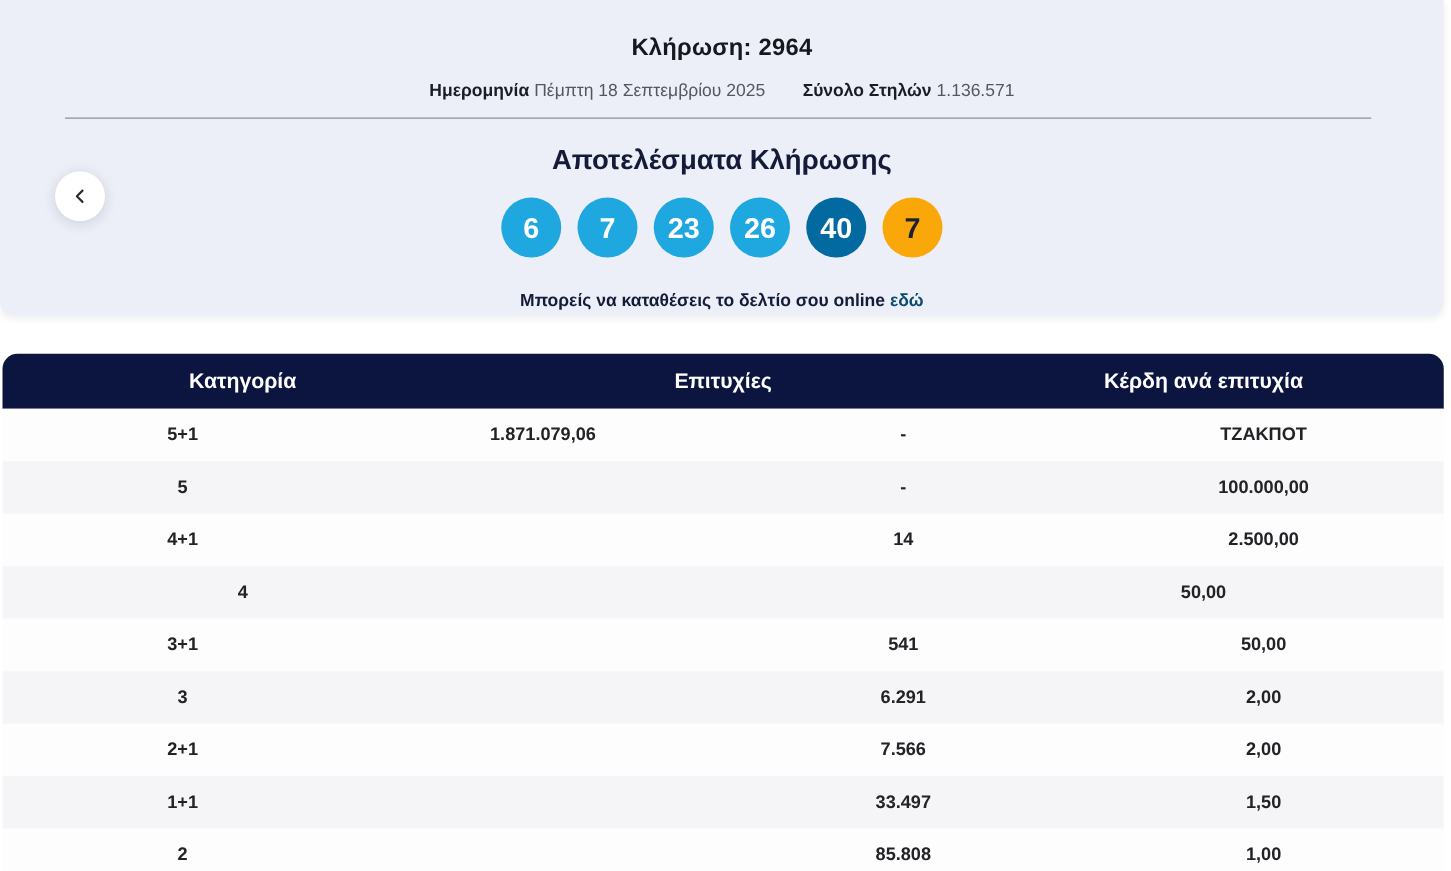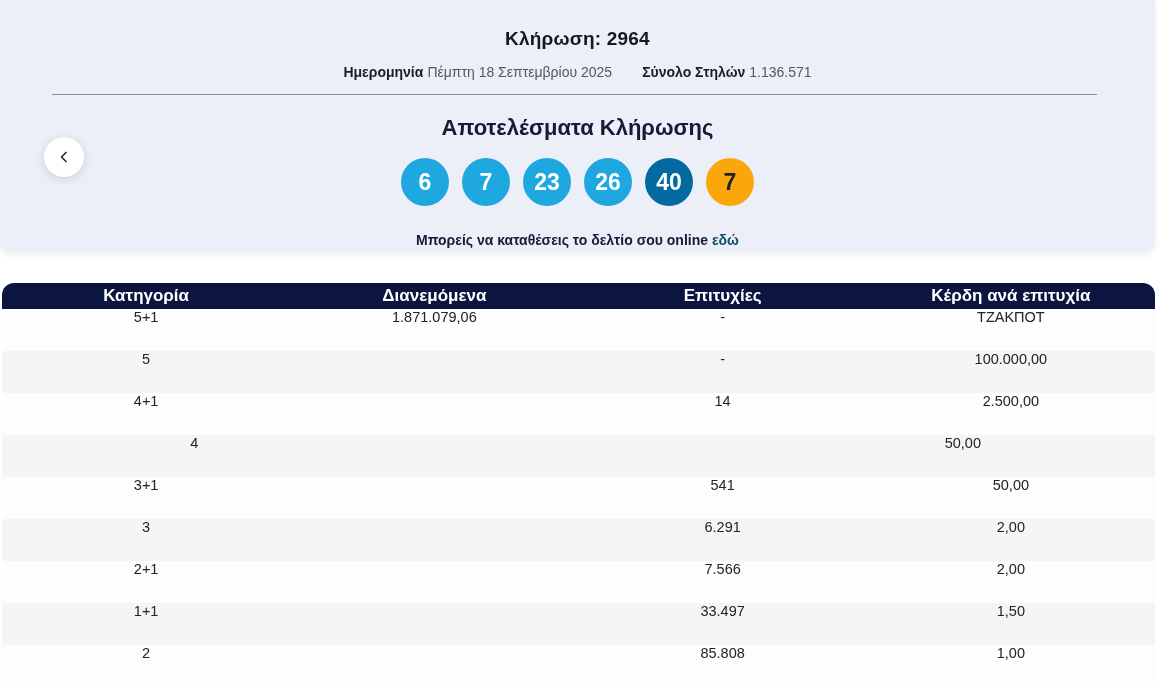--- a/index.html
+++ b/index.html
@@ -69,34 +69,35 @@
     display: flex; align-items: center; justify-content: center;
     cursor: pointer; z-index: 5;
   }
 
   
   .payout-table {
     margin: 31px 0 0 2px;
     width: 1153px;
   }
   .thead {
-    height: 26px;
+    height: 44px;
     background: #0b1540;
     border-radius: 12px 12px 0 0;
     display: flex; align-items: center;
   }
   .th {
     flex: 1 1 25%;
     text-align: center;
     color: #ffffff; font-size: 17px; font-weight: bold;
   }
   .tr {
     height: 42px;
-    display: flex; 
+    display: flex; align-items: center;
     background: #fdfdfd;
+    font-weight: bold;
   }
   .tr:nth-child(even) { background: #f5f5f7; }
   .td {
     flex: 1 1 25%;
     text-align: center;
     color: #222227; font-size: 14.5px;
   }
 </style>
 </head>
 <body>
@@ -140,21 +141,20 @@
     <span style="display:flex;">
       <svg width="14" height="14" viewBox="0 0 14 14">
         <polyline points="9,2.5 4.5,7 9,11.5" fill="none" stroke="#2a2a30" stroke-width="1.7" stroke-linecap="round" stroke-linejoin="round"></polyline>
       </svg>
     </span>
   </button>
 
   <section class="payout-table">
     <div class="thead" style="background: rgb(11, 21, 64);">
       <div class="th">Κατηγορία</div>
-      <div class="th">Διανεμόμενα</div>
       <div class="th">Επιτυχίες</div>
       <div class="th">Κέρδη ανά επιτυχία</div>
     </div>
     <div class="tbody" id="table-body">
         <div class="tr">
     <div class="td">5+1</div>
     <div class="td">1.871.079,06</div>
     <div class="td">-</div>
     <div class="td">ΤΖΑΚΠΟΤ</div>
   </div>

